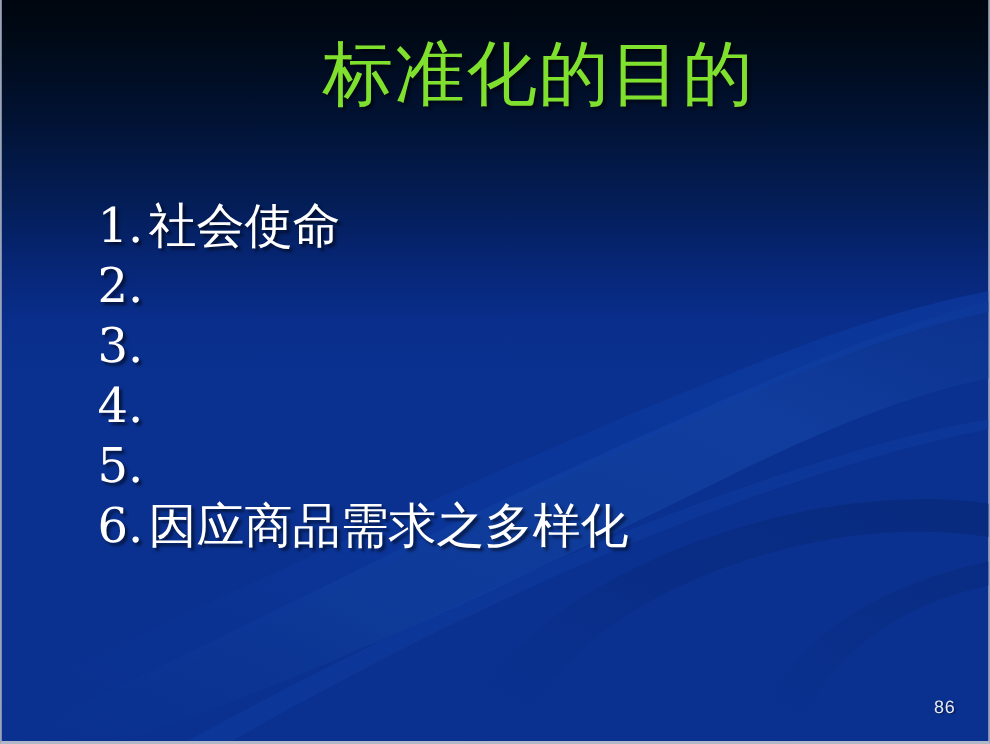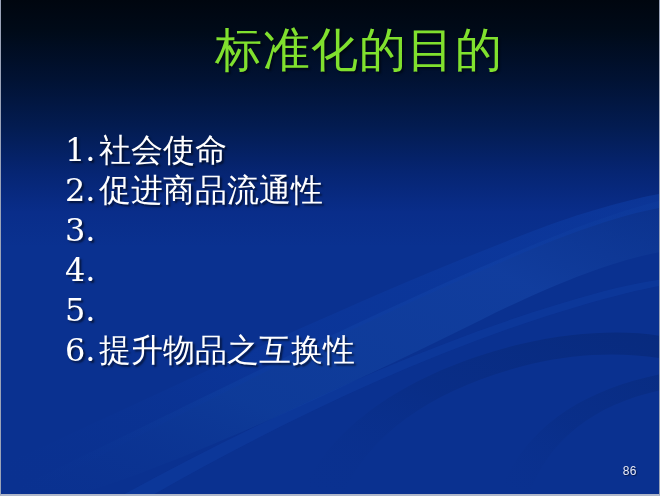--- a/index.html
+++ b/index.html
@@ -141,32 +141,31 @@
 
   <div class="title">标准化的目的</div>
 
   <ul class="body-list">
     <li>
       <span class="li-num">1.</span>
       <span class="li-text">社会使命</span>
     </li>
     <li>
       <span class="li-num">2.</span>
-      <span class="li-text">促进商品流通性</span>
     </li>
     <li>
       <span class="li-num">3.</span>
     </li>
     <li>
       <span class="li-num">4.</span>
     </li>
     <li>
       <span class="li-num">5.</span>
     </li>
     <li>
       <span class="li-num">6.</span>
-      <span class="li-text">提升物品之互换性</span>
+      <span class="li-text">因应商品需求之多样化</span>
     </li>
   </ul>
 
   <div class="page-number">86</div>
 
 </div>
 
 </body></html>

